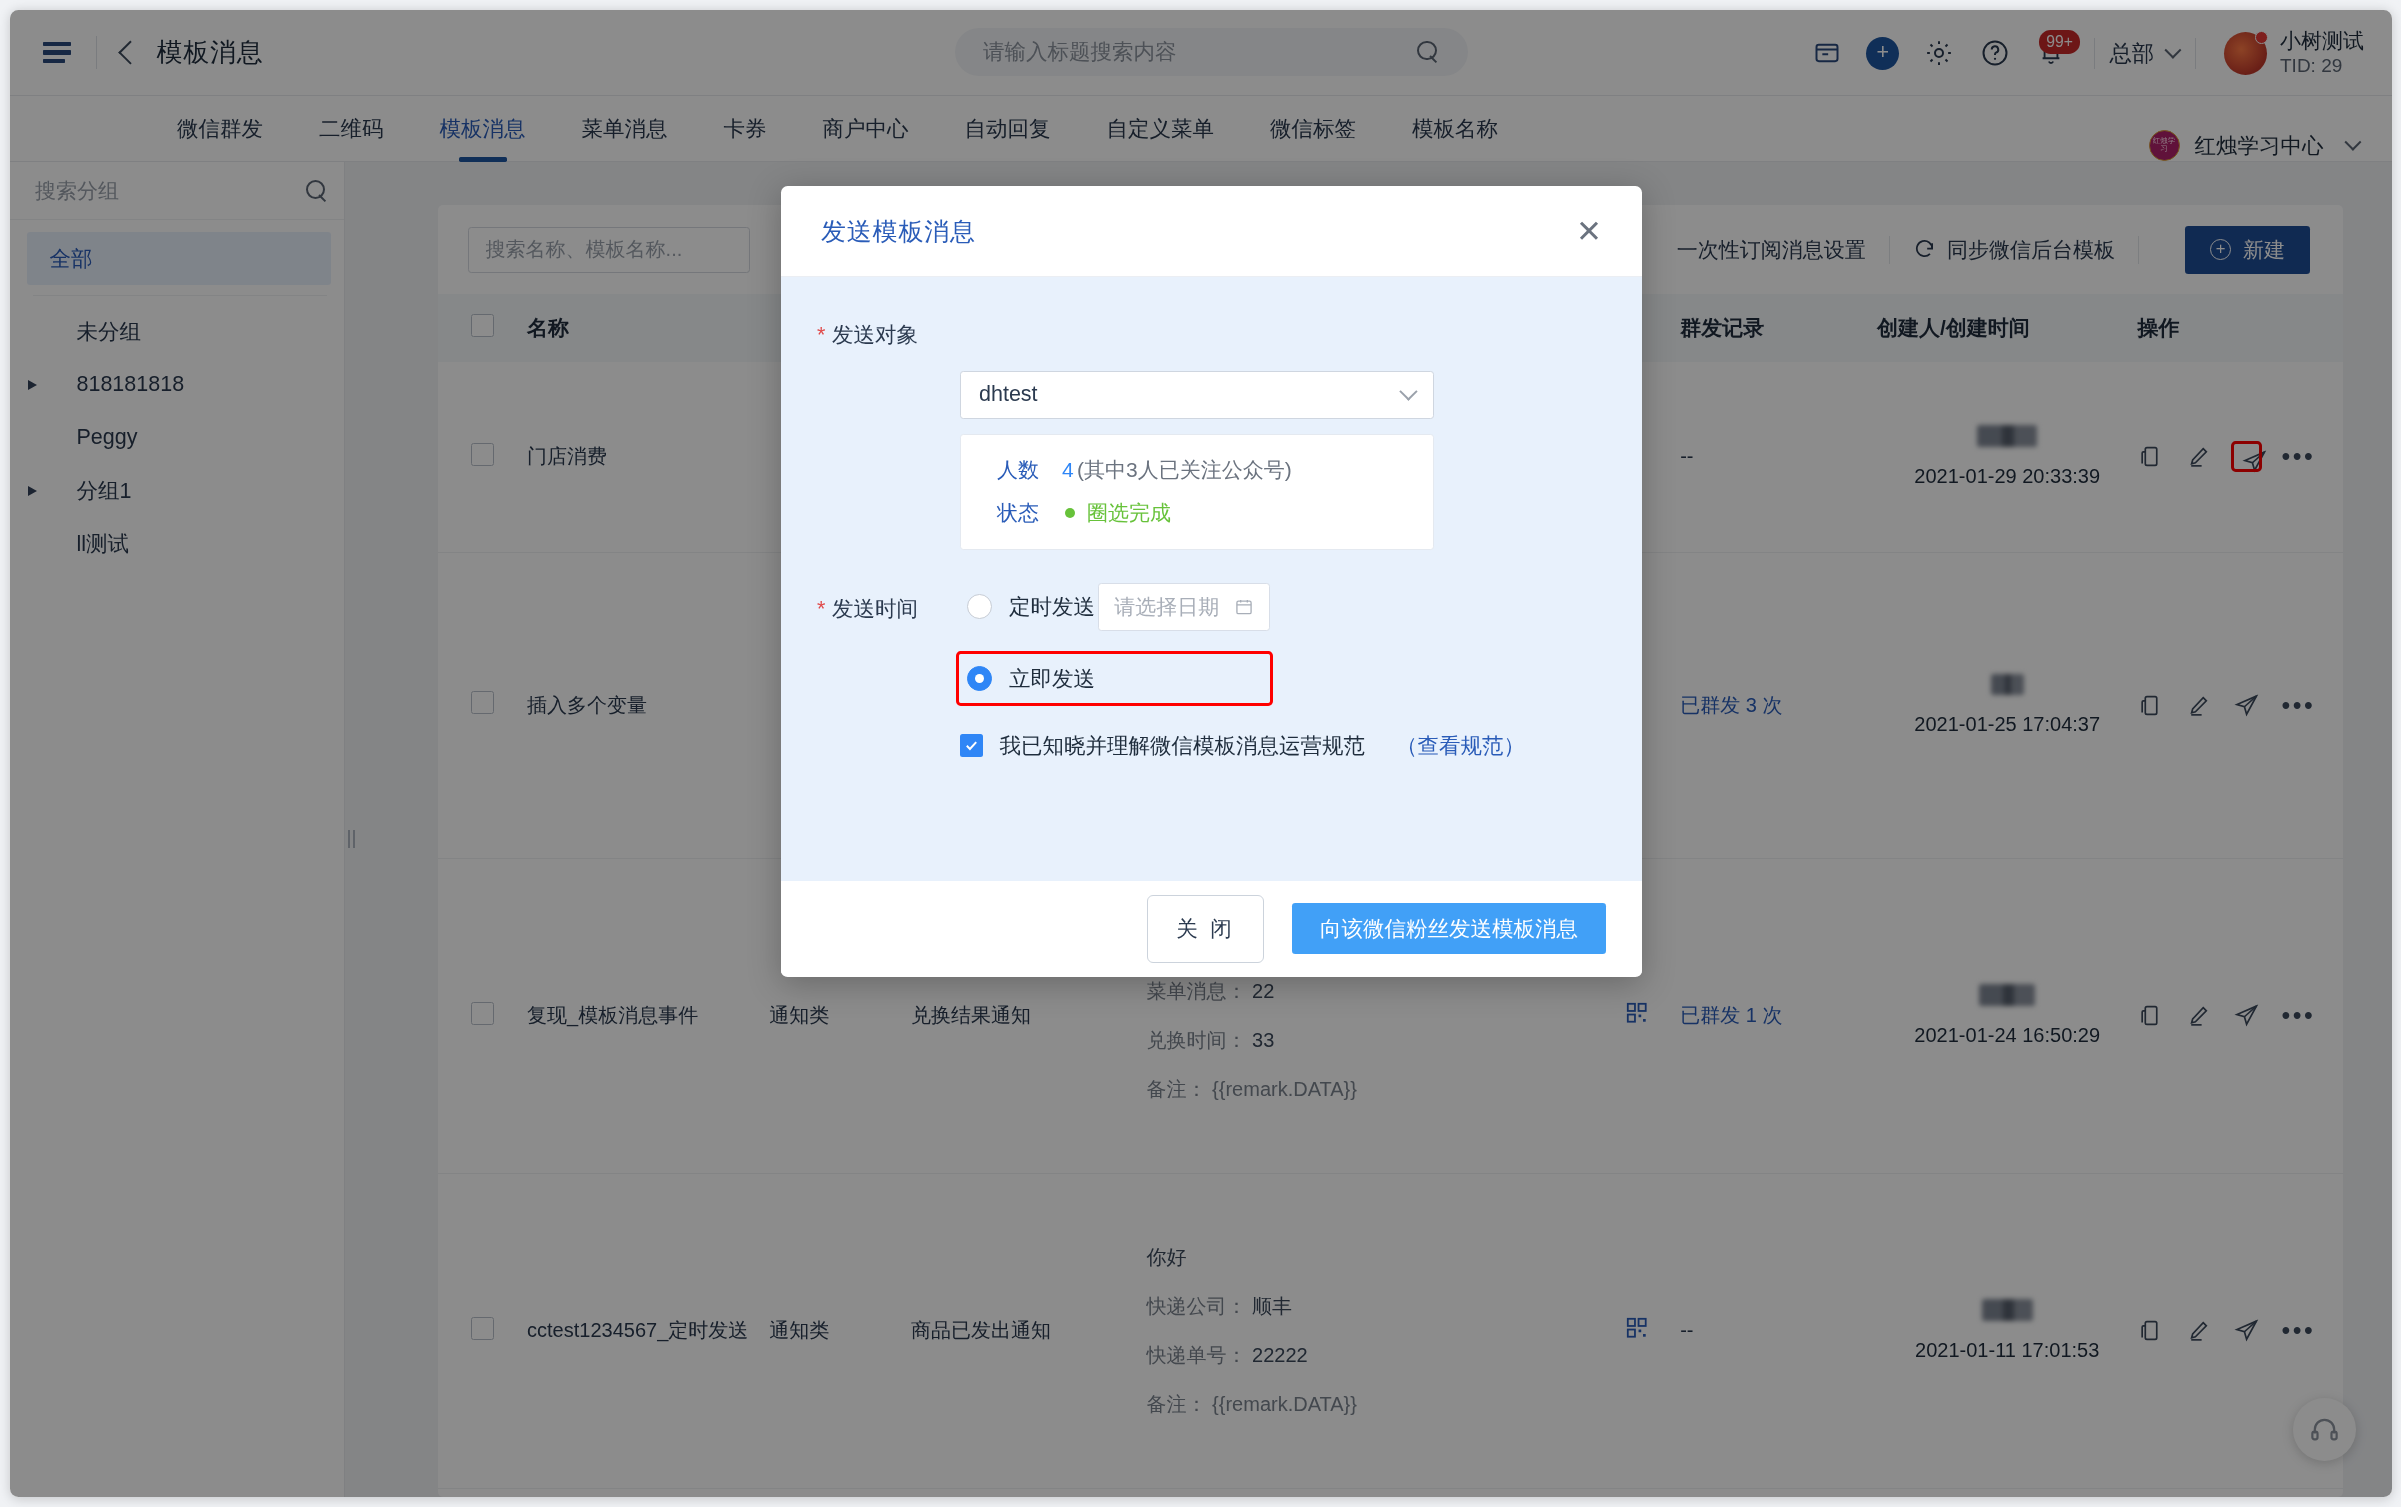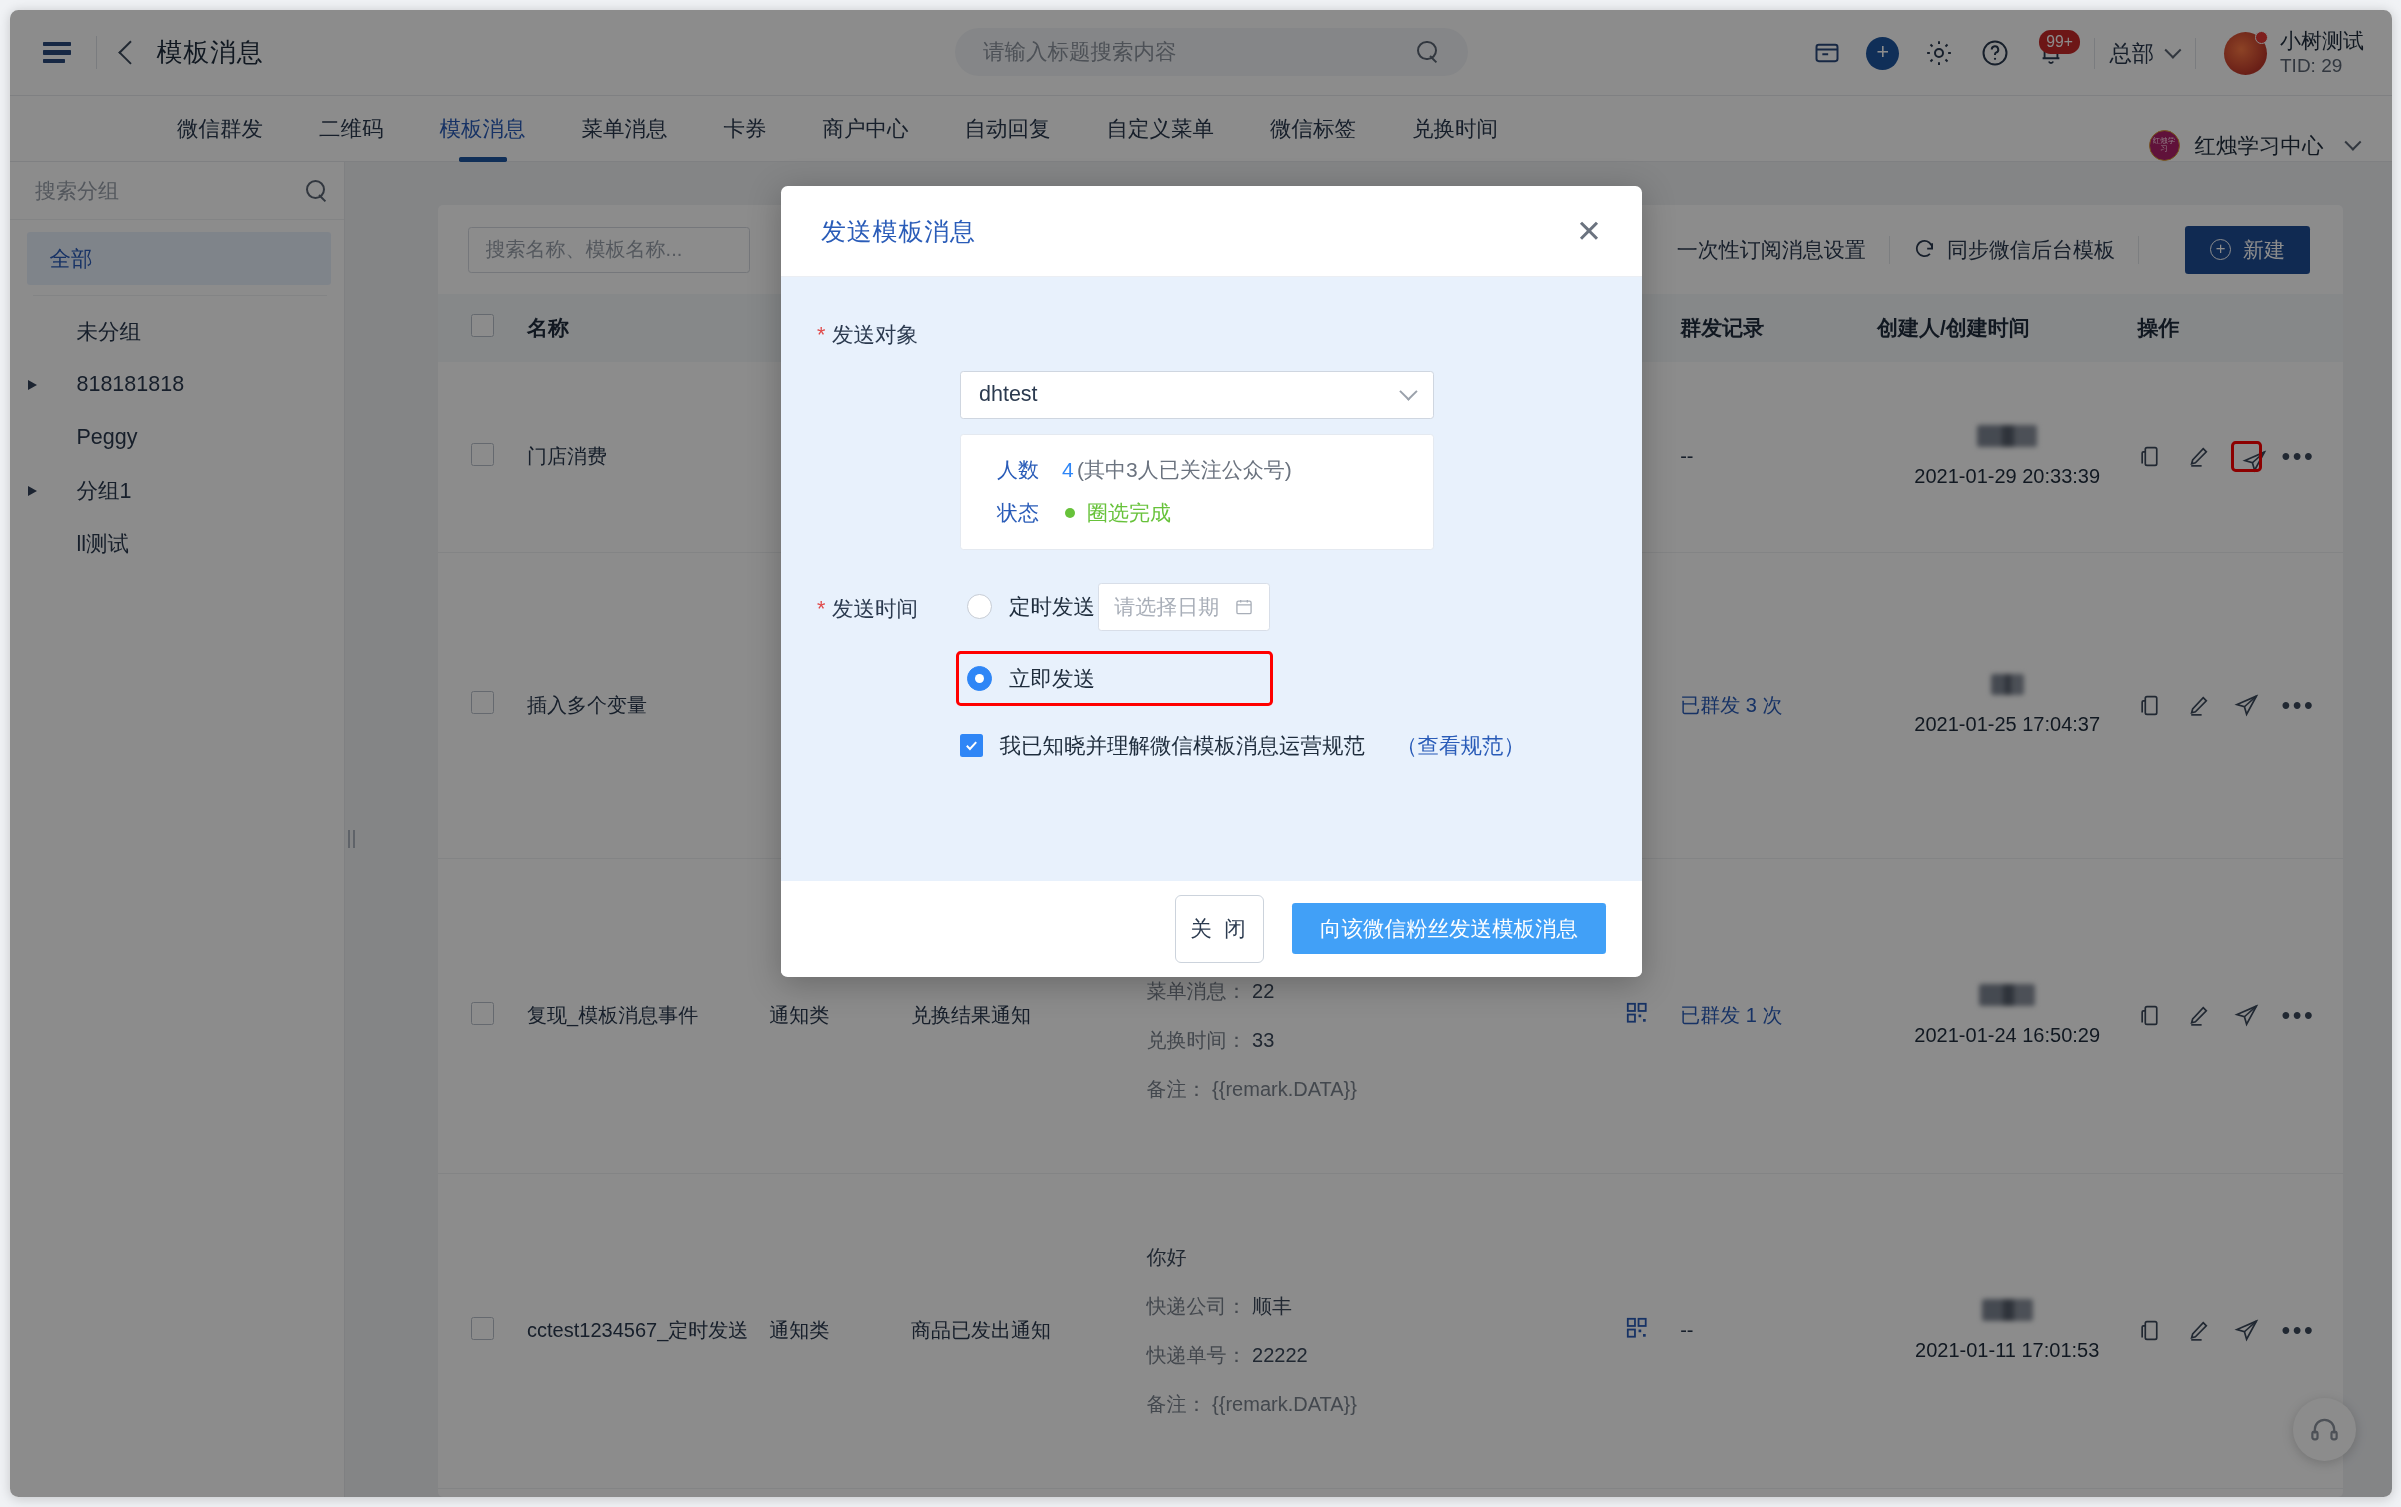--- a/index.html
+++ b/index.html
@@ -415,21 +415,21 @@
   }
   .chk svg { display: block; }
   .chk-lbl { font-size: 21.5px; color: #1f2d3d; }
   .chk-link { font-size: 21.5px; color: #2a5cb8; cursor: pointer; margin-left: 31px; }
 
   .modal-foot {
     height: 95px; display: flex; align-items: center; justify-content: flex-end;
     padding-right: 36px; gap: 28px; background: #fff;
   }
   .btn-ghost {
-    height: 68px; padding: 0 14px; background: #fff;
+    height: 68px; padding: 0 28px; background: #fff;
     border: 0.8px solid #ccd3dc; border-radius: 6px;
     font-size: 21.5px; color: #2b3a4f; cursor: pointer; letter-spacing: 3.3px;
     font-family: "Liberation Sans", sans-serif;
   }
   .btn-primary {
     height: 51px; padding: 0 28px; background: #41a0f7;
     border: none; border-radius: 3.3px;
     font-size: 21.5px; color: #fff; cursor: pointer;
     font-family: "Liberation Sans", sans-serif;
   }
@@ -500,21 +500,21 @@
     <div class="tabs">
       <div class="tab">微信群发</div>
       <div class="tab">二维码</div>
       <div class="tab active">模板消息</div>
       <div class="tab">菜单消息</div>
       <div class="tab">卡券</div>
       <div class="tab">商户中心</div>
       <div class="tab">自动回复</div>
       <div class="tab">自定义菜单</div>
       <div class="tab">微信标签</div>
-      <div class="tab">兑换时间</div>
+      <div class="tab">模板名称</div>
     </div>
     <div class="tabbar-right">
       <div class="brand-logo">红烛学习</div>
       <div class="brand-name">红烛学习中心</div>
       <div class="caret-d"></div>
     </div>
   </div>
 
   <div class="sidebar">
     <div class="side-search">

